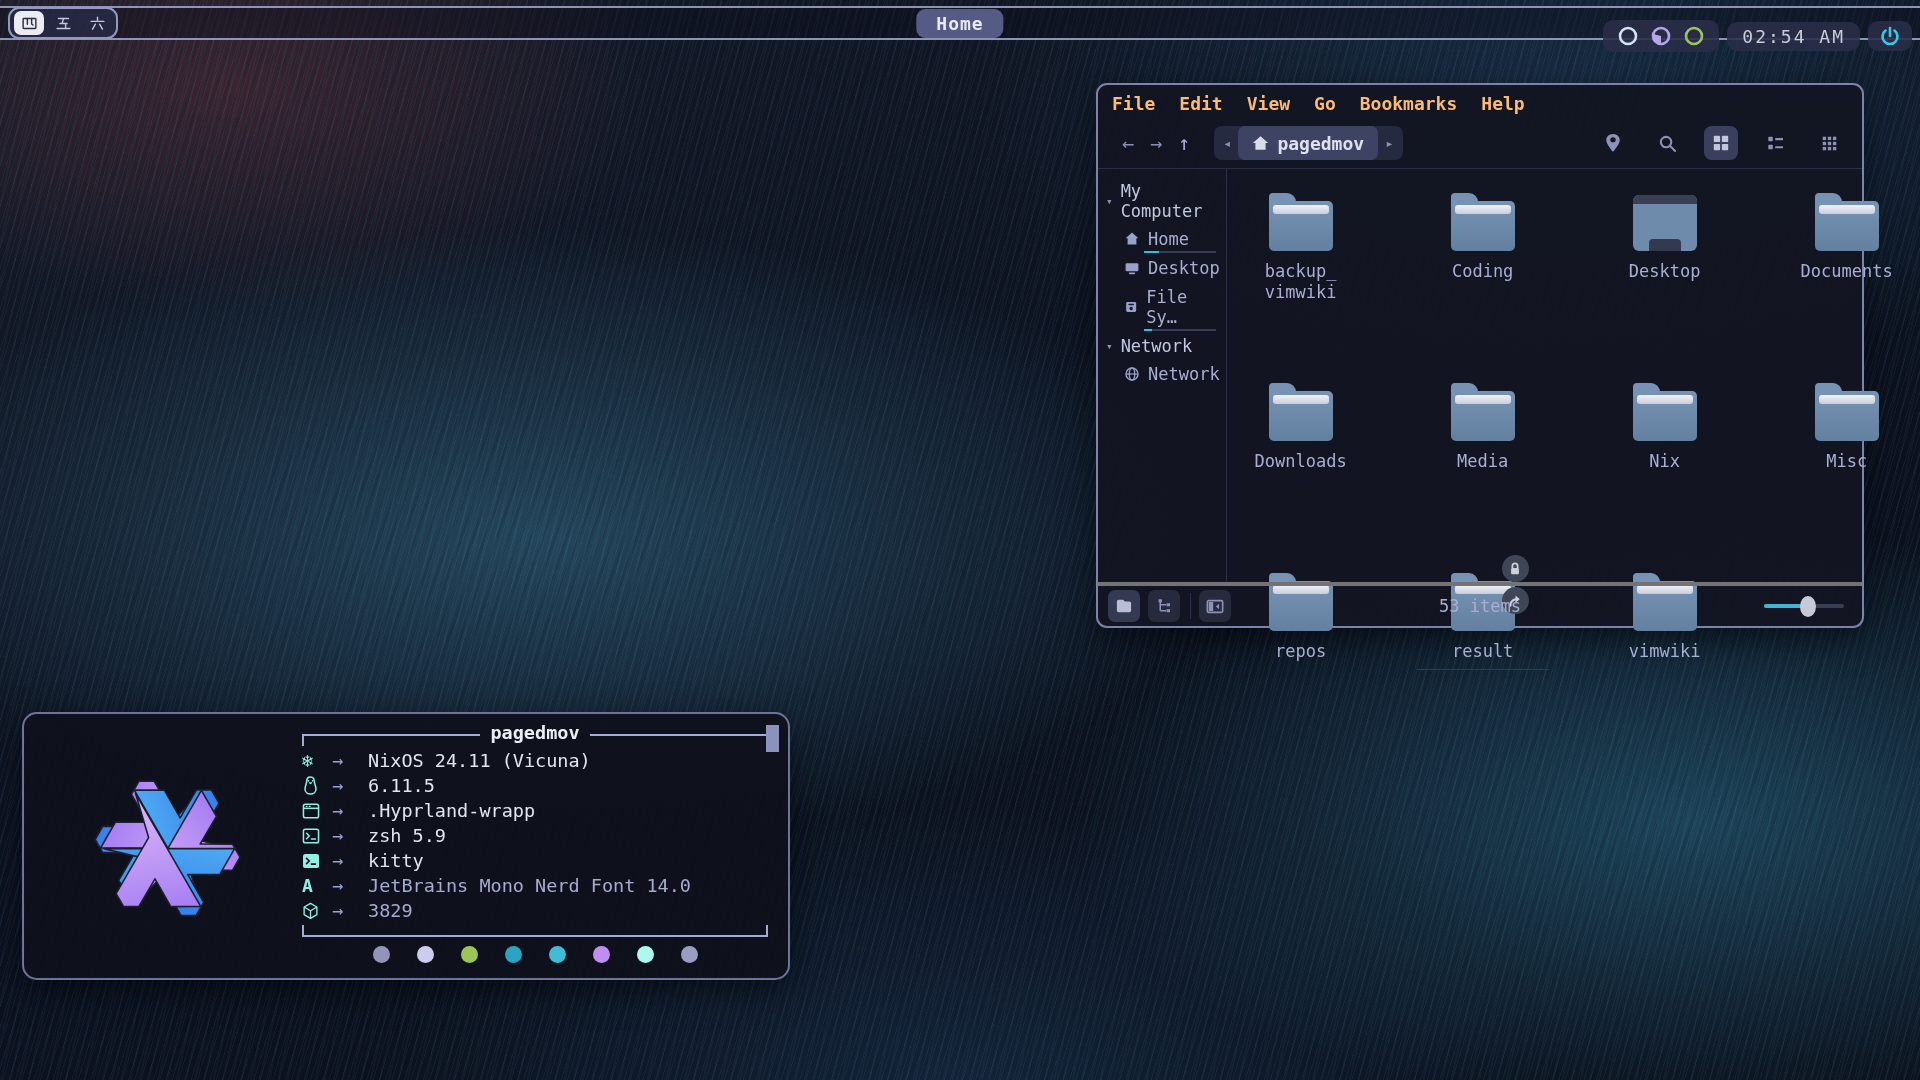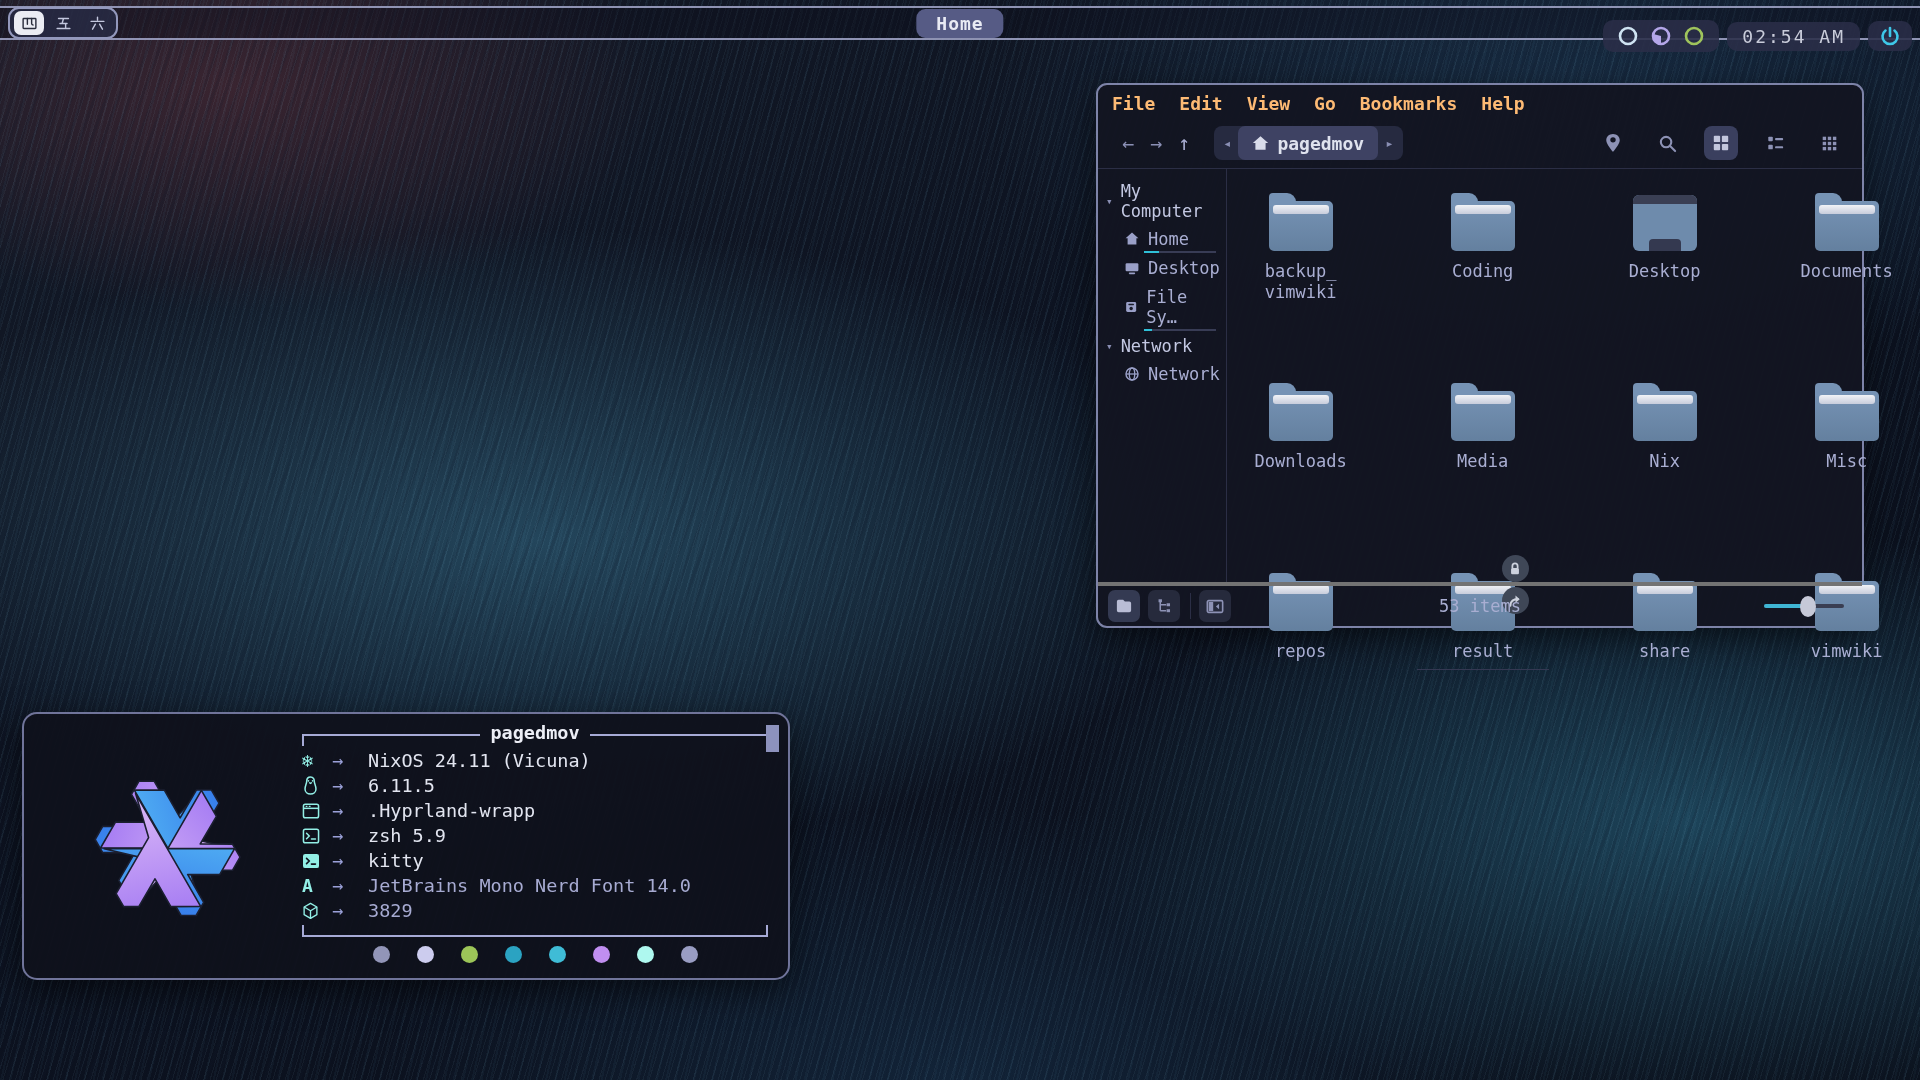--- a/index.html
+++ b/index.html
@@ -387,28 +387,20 @@
         <div class="flabel">
             <div>result</div>
           </div>
         <div class="r-underline"></div>
       </div>
       <div class="file">
         <div class="iconwrap">
             <div class="folder"></div>
           </div>
         <div class="flabel">
-            <div>share</div>
-          </div>
-      </div>
-      <div class="file">
-        <div class="iconwrap">
-            <div class="folder"></div>
-          </div>
-        <div class="flabel">
             <div>vimwiki</div>
           </div>
       </div>
     </div>
   </div>
 
   <div class="fm-status">
     <div class="st-btn active">
       <svg width="18" height="16" viewBox="0 0 20 18">
         <path d="M2 4 a2 2 0 0 1 2 -2 h5 l2 2 h5 a2 2 0 0 1 2 2 v8 a2 2 0 0 1 -2 2 h-12 a2 2 0 0 1 -2 -2 Z" fill="#b9bdd5"></path>

